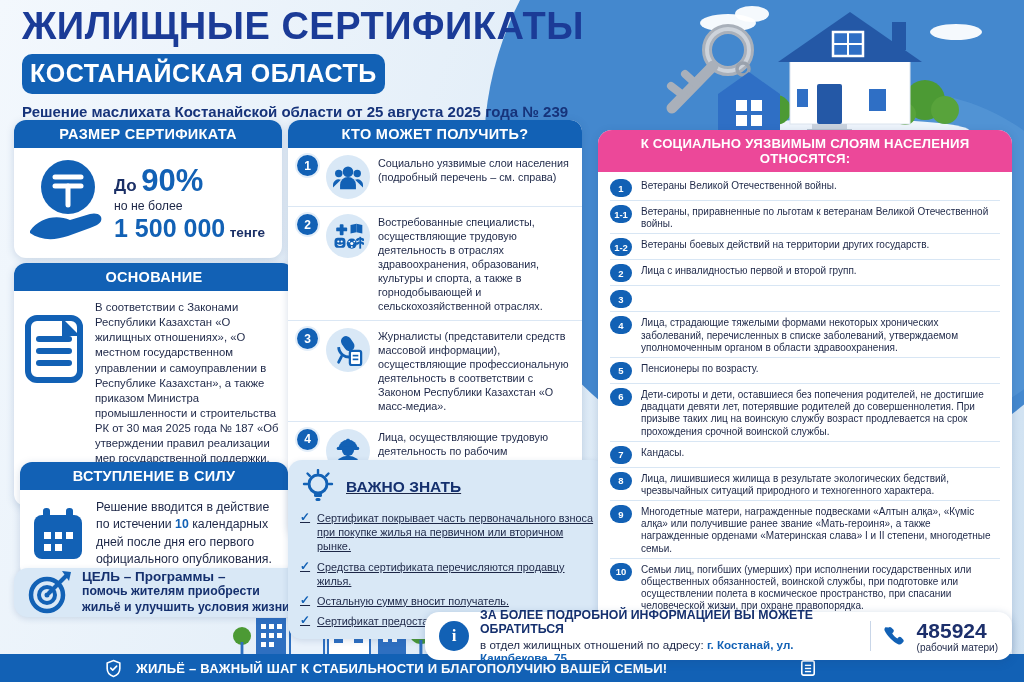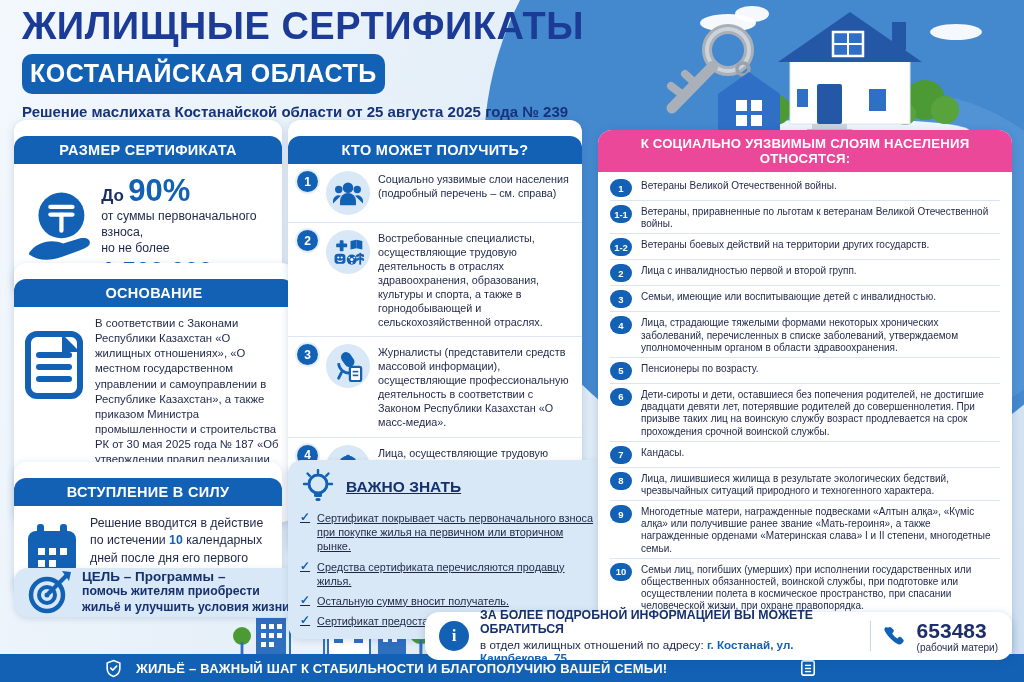--- a/index.html
+++ b/index.html
@@ -12,33 +12,33 @@
   .cloud{position:absolute;background:#fff;border-radius:50%;opacity:.95;}
   
   .hdr{position:absolute;left:22px;top:6px;z-index:3;}
   .title{font-size:38px;font-weight:bold;color:#1b3b97;letter-spacing:.5px;line-height:1.1;}
   .region-badge{display:inline-block;margin-top:6px;background:#1261b5;color:#fff;font-weight:bold;
     font-size:25px;padding:5px 8px 6px;border-radius:10px;letter-spacing:.5px;}
   .decision{margin-top:9px;font-size:15px;font-weight:bold;color:#16337a;}
   
   .card{position:absolute;background:#fff;border-radius:12px;box-shadow:0 2px 8px rgba(25,70,130,.18);z-index:2;}
   .card-h{background:#1261b5;color:#fff;font-weight:bold;font-size:14.5px;text-align:center;
-    padding:6px 4px;border-radius:12px 12px 0 0;letter-spacing:.3px;margin-top:16px;}
+    padding:6px 4px;border-radius:12px 12px 0 0;letter-spacing:.3px;}
   .card-b{padding:9px 10px;}
   .flexrow{display:flex;align-items:center;gap:4px;}
   
   .size-card{left:14px;top:120px;width:268px;}
   .size-big{font-size:31px;font-weight:bold;color:#1261b5;}
   .size-do{font-size:17px;font-weight:bold;color:#1a2f66;}
   .size-small{font-size:12.3px;color:#1d2747;line-height:1.3;}
   .size-amount{font-size:25px;font-weight:bold;color:#1261b5;}
   .size-cur{font-size:13.5px;font-weight:bold;color:#1a2f66;}
   .basis-card{left:14px;top:263px;width:280px;}
   .basis-text{font-size:11.3px;line-height:1.34;}
-  .eff-card{left:14px;top:462px;width:268px;}
+  .eff-card{left:20px;top:462px;width:268px;}
   .eff-text{font-size:12.3px;line-height:1.42;}
   .hl-blue{color:#1261b5;font-weight:bold;}
   .goal-card{position:absolute;left:14px;top:568px;width:268px;background:#d9e8f6;border-radius:14px;
     box-shadow:0 2px 6px rgba(25,70,130,.15);display:flex;align-items:center;gap:10px;padding:1px 12px;z-index:2;}
   .goal-title{font-size:13.5px;font-weight:bold;color:#15306e;}
   .goal-text{font-size:12.3px;font-weight:bold;color:#15306e;line-height:1.3;}
   
   .who-card{left:288px;top:120px;width:294px;}
   .who-row{display:flex;align-items:flex-start;gap:8px;padding:7px 9px;}
   .who-row + .who-row{border-top:1px solid #dbe7f4;}
@@ -140,21 +140,20 @@
       <svg width="86" height="92" viewBox="0 0 86 92">
         <circle cx="44" cy="30" r="27" fill="#1261b5"></circle>
         <line x1="31" y1="20" x2="57" y2="20" stroke="#fff" stroke-width="5" stroke-linecap="round"></line>
         <line x1="31" y1="29" x2="57" y2="29" stroke="#fff" stroke-width="5" stroke-linecap="round"></line>
         <line x1="44" y1="29" x2="44" y2="48" stroke="#fff" stroke-width="5" stroke-linecap="round"></line>
         <path d="M6 74 C15 61 32 57 46 63 L66 57 C74 55 79 59 77 64 C76 67 71 69 66 71 L44 79 C29 84 16 83 6 76 Z" fill="#1261b5"></path>
       </svg>
       <div>
         <div><span class="size-do">До</span>
           <span class="size-big">90%</span></div>
-        <div class="size-small">от суммы первоначального взноса,</div>
         <div class="size-small">но не более</div>
         <div><span class="size-amount">1 500 000</span>
           <span class="size-cur">тенге</span></div>
       </div>
     </div>
   </div>
 
   <div class="card basis-card">
     <div class="card-h">ОСНОВАНИЕ</div>
     <div class="card-b" style="display:flex;gap:9px;align-items:flex-start;">
@@ -325,21 +324,20 @@
       <div class="vul-row">
         <span class="vul-badge">1-2</span>
         <span class="vul-text">Ветераны боевых действий на территории других государств.</span>
         </div>
       <div class="vul-row">
         <span class="vul-badge">2</span>
         <span class="vul-text">Лица с инвалидностью первой и второй групп.</span>
         </div>
       <div class="vul-row">
         <span class="vul-badge">3</span>
-        <span class="vul-text">Семьи, имеющие или воспитывающие детей с инвалидностью.</span>
         </div>
       <div class="vul-row">
         <span class="vul-badge">4</span>
         <span class="vul-text">Лица, страдающие тяжелыми формами некоторых хронических заболеваний, перечисленных в списке заболеваний, утверждаемом уполномоченным органом в области здравоохранения.</span>
         </div>
       <div class="vul-row">
         <span class="vul-badge">5</span>
         <span class="vul-text">Пенсионеры по возрасту.</span>
         </div>
       <div class="vul-row">
@@ -420,21 +418,21 @@
       <div class="contact-l2">
         <span>в отдел жилищных отношений по адресу:</span>
         <span class="addr">г. Костанай, ул. Каирбекова, 75</span>
       </div>
     </div>
     <div class="vdiv"></div>
     <svg width="24" height="24" viewBox="0 0 24 24" style="flex:0 0 auto;">
       <path d="M6.2 2.6c.9-.9 2.3-.9 3.1 0l2.5 2.5c.8.8.8 2.2 0 3l-1.3 1.3c1 2.1 4 5.1 6.1 6.1l1.3-1.3c.8-.8 2.2-.8 3 0l2.5 2.5c.9.9.9 2.3 0 3.1l-1.6 1.6c-1.1 1.1-2.8 1.5-4.3.8C12 20 4 12 1.7 6.5c-.7-1.5-.3-3.2.8-4.3z" fill="#1261b5" transform="scale(0.85) translate(1.5,1.5)"></path>
     </svg>
     <div>
-      <div class="phone-num">653483</div>
+      <div class="phone-num">485924</div>
       <div class="phone-note">(рабочий матери)</div>
     </div>
   </div>
 
   <div class="footer">
     <svg width="19" height="21" viewBox="0 0 24 24">
       <path d="M12 2 L20 5 V12 C20 17 16.5 20.5 12 22 C7.5 20.5 4 17 4 12 V5 Z" fill="none" stroke="#ffffff" stroke-width="2"></path>
       <polyline points="8.5,11.5 11,14 16,9" fill="none" stroke="#ffffff" stroke-width="2" stroke-linecap="round" stroke-linejoin="round"></polyline>
     </svg>
     <span class="footer-text">ЖИЛЬЁ – ВАЖНЫЙ ШАГ К СТАБИЛЬНОСТИ И БЛАГОПОЛУЧИЮ ВАШЕЙ СЕМЬИ!</span>

